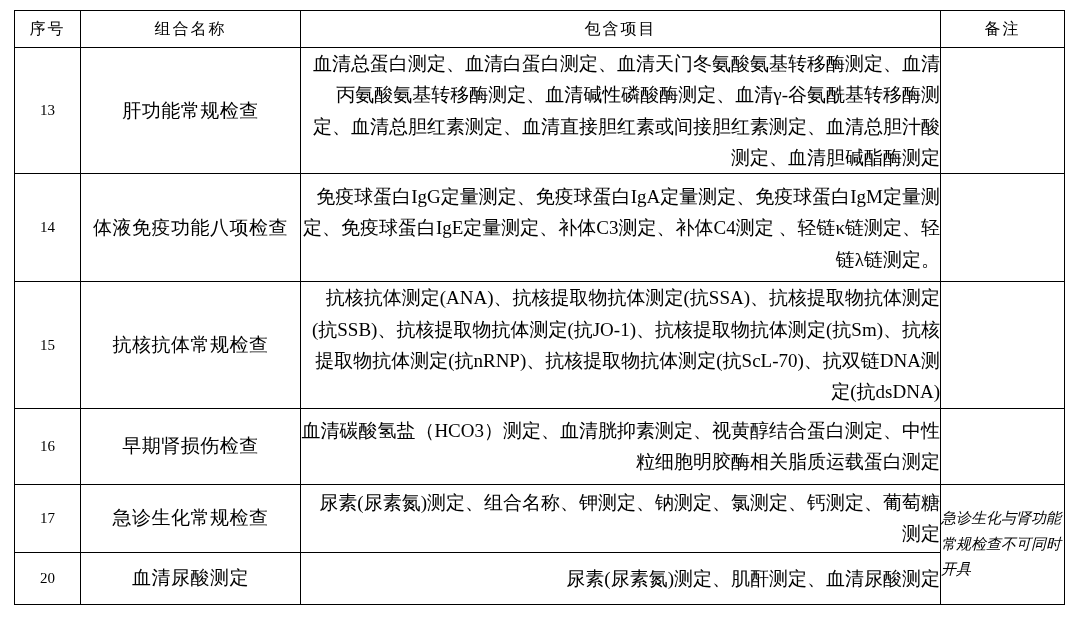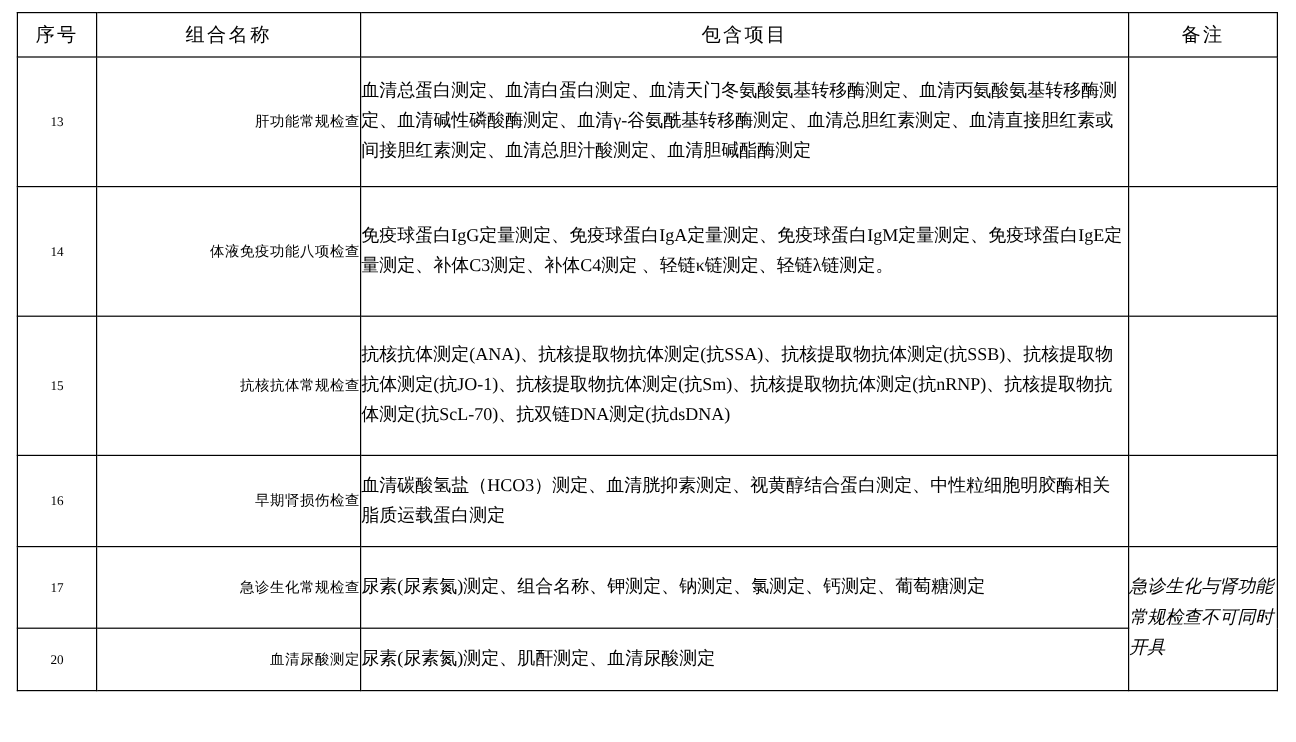--- a/index.html
+++ b/index.html
@@ -43,31 +43,31 @@
   thead th {
     text-align: center;
     font-size: 16px;
     letter-spacing: 2px;
     height: 36px;
     font-family: Liberation Sans, sans-serif;
     border-bottom: 1.6px solid #000;
   }
   td.seq {
     text-align: center;
-    font-size: 11px;
+    font-size: 15px;
   }
   td.name {
-    text-align: right;
-    font-size: 12px;
+    text-align: center;
+    font-size: 19px;
     letter-spacing: 0.5px;
     padding: 0 6px;
   }
   td.items {
-    text-align: left;
-    font-size: 15px;
+    text-align: right;
+    font-size: 19px;
     line-height: 1.65;
     padding: 8px 10px 8px 12px;
   }
   td.remark {
     text-align: left;
     font-size: 15px;
     line-height: 1.7;
     padding: 6px 8px 6px 10px;
     vertical-align: middle;
     font-style: italic;

